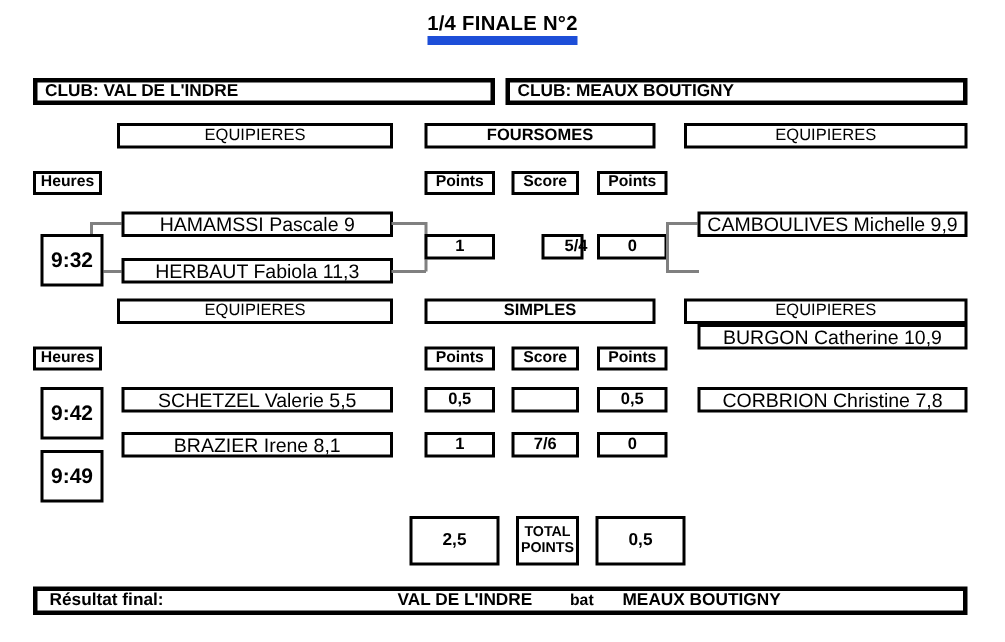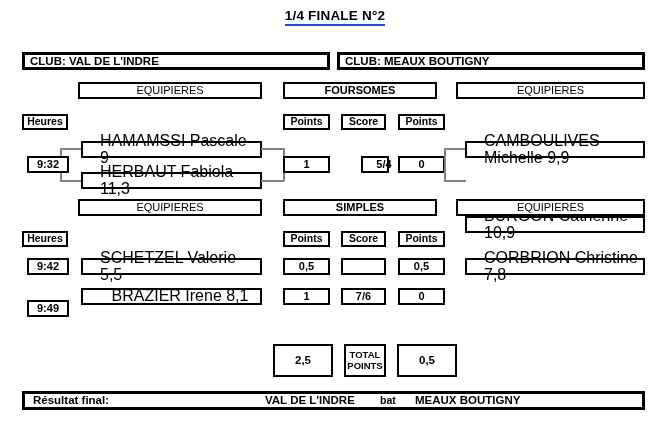--- a/index.html
+++ b/index.html
@@ -24,21 +24,21 @@
 
   
   .title {
     left: 0; top: 8px; width: 670px;
     text-align: center;
     font-size: 13.5px;
     font-weight: bold;
     letter-spacing: 0.2px;
   }
   .title span {
-    border-bottom: 2px solid #1d4ed8;
+    border-bottom: 6px solid #1d4ed8;
     padding-bottom: 1px;
   }
 
   
   .box {
     border: 2px solid #000;
     background: #fff;
     display: flex;
     align-items: center;
     justify-content: center;
@@ -62,30 +62,29 @@
 
   
   .hdr {
     height: 16px;
     font-size: 10.5px;
     font-weight: bold;
   }
 
   
   .time {
-    height: 17px;
-    font-size: 11px;
+    height: 35px;
+    font-size: 14px;
     font-weight: bold;
   }
 
   
   .player {
     height: 17px;
-    font-size: 16px;
-    padding-left: 17px;
+    font-size: 13px;
   }
 
   
   .cell {
     height: 17px;
     font-size: 11px;
     font-weight: bold;
   }
 
   

